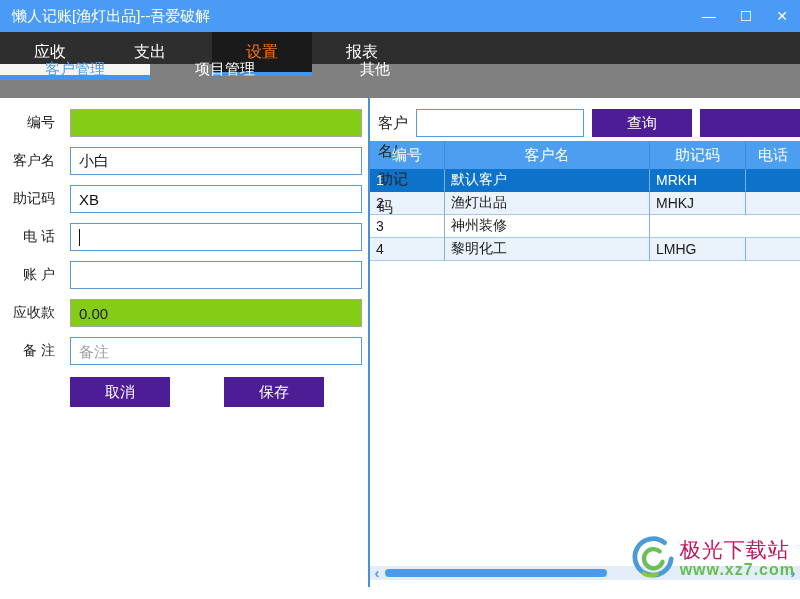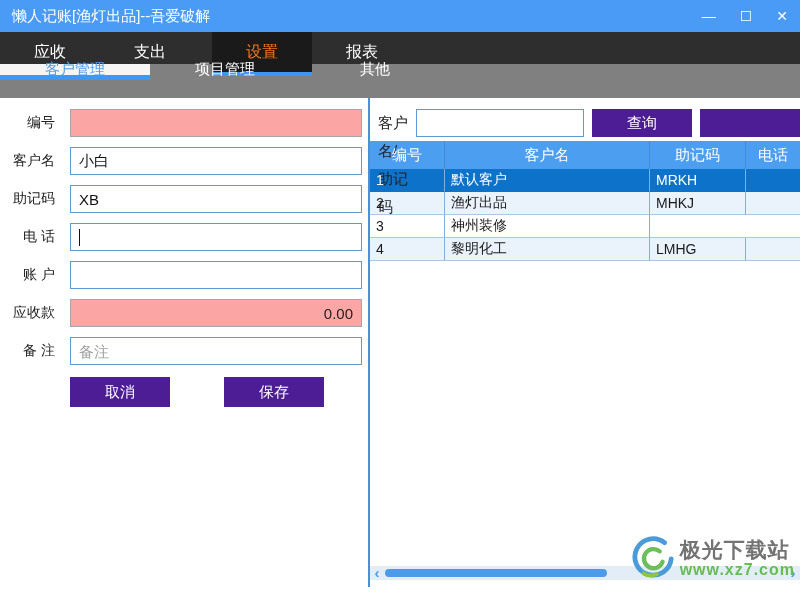--- a/index.html
+++ b/index.html
@@ -32,21 +32,21 @@
   .v-separator { width: 2px; background: #4a90d9; }
   .right-panel { flex: 1; position: relative; }
 
   
   .form-row { display: flex; align-items: center; margin-bottom: 10px; }
   .form-label { width: 55px; text-align: right; font-size: 14px; color: #222; flex: none; }
   .input-wrap { position: relative; margin-left: 15px; }
   .tb { width: 292px; height: 28px; border: 1px solid #5b9bd5; background: #fff;
     font-size: 15px; padding: 0 8px; color: #111; outline: none;
     font-family: "Liberation Sans", "DejaVu Sans", sans-serif; }
-  .tb:disabled, .tb.disabled { background: #fca5a5; border-color: #a6a6a6; color: #222; text-align: right; }
+  .tb:disabled, .tb.disabled { background: #84cc16; border-color: #a6a6a6; color: #222; }
   .tb::placeholder { color: #a0a0a0; }
   .caret { position: absolute; left: 9px; top: 6px; width: 1px; height: 17px; background: #111; }
   .btn-row { display: flex; margin-top: 12px; }
   .btn { width: 100px; height: 30px; background: #4c1d95; color: #fff; border: none;
     font-size: 15px; font-family: inherit; }
   .btn-cancel { margin-left: 70px; }
   .btn-save { margin-left: 54px; }
 
   
   .search-row { height: 43px; display: flex; align-items: flex-start; padding: 11px 0 0 8px; }
@@ -76,21 +76,21 @@
     display: flex; align-items: center; }
   .scroll-arrow { width: 14px; text-align: center; color: #4c9ff0; font-size: 15px; font-weight: bold;
     line-height: 14px; flex: none; }
   .scroll-thumb { margin-left: 1px; width: 222px; height: 8px; border-radius: 4px; background: #4d9be8; }
   .scroll-spacer { flex: 1; }
 
   
   .watermark { position: absolute; right: 5px; bottom: 6px; display: flex; align-items: center;
     z-index: 5; pointer-events: none; }
   .wm-logo { width: 46px; height: 46px; margin-right: 4px; }
-  .wm-name { font-size: 21px; font-weight: bold; color: #737373; line-height: 23px; letter-spacing: 1px; }
+  .wm-name { font-size: 21px; font-weight: normal; color: #be185d; line-height: 23px; letter-spacing: 1px; }
   .wm-url { font-size: 16px; font-weight: bold; color: #66be52; line-height: 18px; letter-spacing: 1px; }
 </style>
 </head>
 <body>
 
 <div class="window">
 
   <div class="titlebar">
     <span class="title">懒人记账[渔灯出品]--吾爱破解</span>
     <span class="win-controls">

